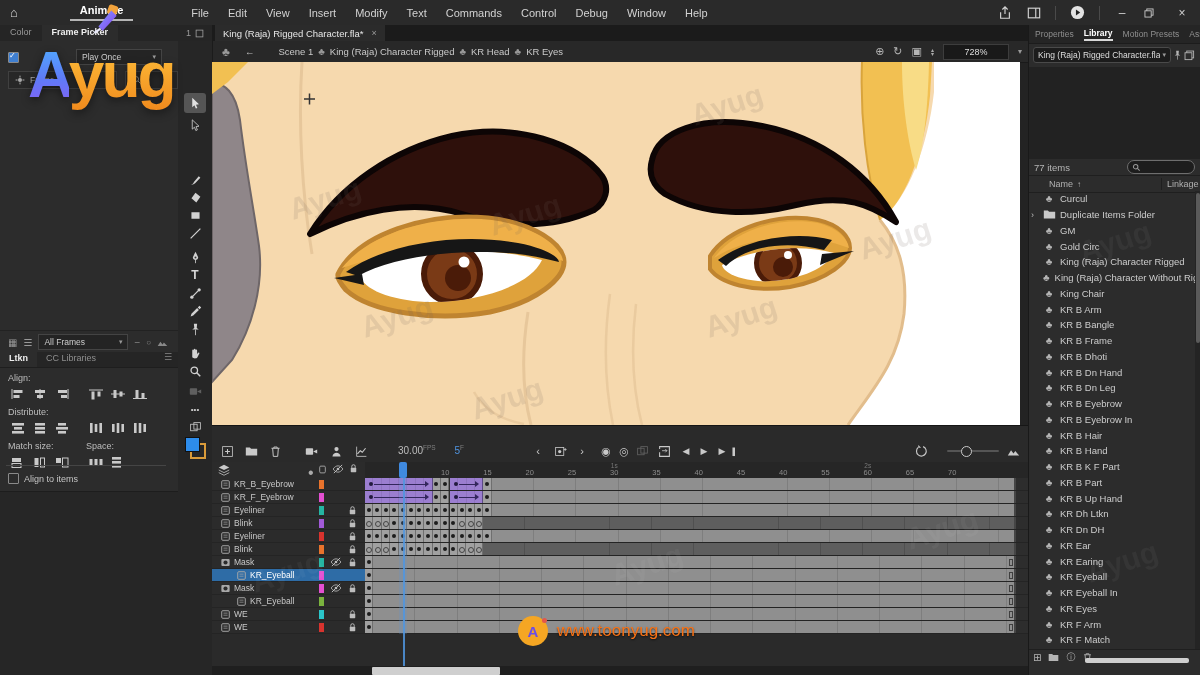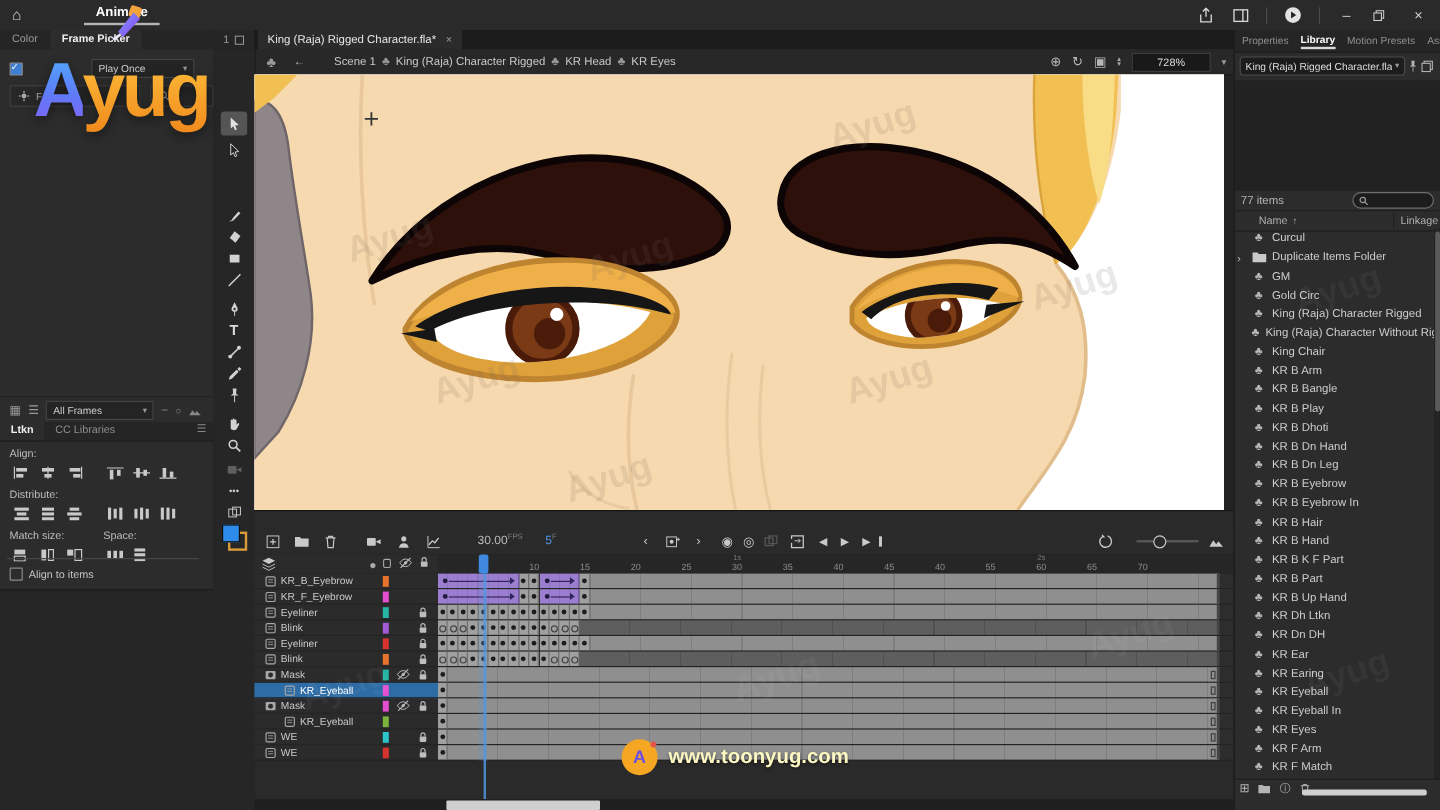--- a/index.html
+++ b/index.html
@@ -143,34 +143,47 @@
   #wm-logo{position:absolute;left:28px;top:38px;font-size:64px;font-weight:bold;letter-spacing:-3px;
            filter:drop-shadow(0 3px 5px rgba(0,0,0,.45));z-index:50;}
   #wm-logo .a{background:linear-gradient(180deg,#4db3ff 0%,#5f7bf7 55%,#8a5cf5 100%);
               -webkit-background-clip:text;background-clip:text;color:transparent;}
   #wm-logo .rest{background:linear-gradient(180deg,#ffc43d,#f08a1d);-webkit-background-clip:text;background-clip:text;color:transparent;}
   #wm-pen{position:absolute;left:92px;top:4px;z-index:51;}
   #wm-site{position:absolute;left:518px;top:616px;display:flex;align-items:center;gap:9px;z-index:50;}
   #wm-site .circ{width:30px;height:30px;border-radius:50%;background:#f5a623;display:flex;align-items:center;justify-content:center;
                  color:#6b4ee6;font-weight:bold;font-size:15px;position:relative;}
   #wm-site .circ::after{content:"";position:absolute;right:1px;top:2px;width:5px;height:5px;border-radius:50%;background:#e2574c;}
-  #wm-site .txt{color:#fef9c3;font-weight:bold;font-size:17px;text-shadow:0 1px 2px rgba(0,0,0,.6);}
+  #wm-site .txt{color:#f97316;font-weight:normal;font-size:17px;text-shadow:0 1px 2px rgba(0,0,0,.6);}
   .ghost{position:absolute;font-weight:bold;font-size:30px;transform:rotate(-18deg);pointer-events:none;z-index:40;}
   .ghost.canvas{color:rgba(110,100,90,.14);}
   .ghost.dark{color:rgba(255,255,255,.045);}
   svg{display:block;}
 </style>
 </head>
 <body>
 
 <div id="app" class="nosel">
 
   <div id="menubar">
     <span id="home-ic">⌂</span>
     <span id="appname">Animate</span>
+    <div id="menus">
+        <span>File</span>
+        <span>Edit</span>
+        <span>View</span>
+        <span>Insert</span>
+        <span>Modify</span>
+        <span>Text</span>
+        <span>Commands</span>
+        <span>Control</span>
+        <span>Debug</span>
+        <span>Window</span>
+        <span>Help</span>
+      </div>
     <div id="mb-right">
       <span class="mb-ic">
           <svg viewBox="0 0 16 16" width="14" height="14">
             <path d="M8 1v8M5 4l3-3 3 3" stroke="#d5d5d5" fill="none" stroke-width="1.3"></path>
             <path d="M3 7v7h10V7" stroke="#d5d5d5" fill="none" stroke-width="1.3"></path>
           </svg>
         </span>
       <span class="mb-ic">
           <svg viewBox="0 0 16 16" width="14" height="14">
             <rect x="1.5" y="2.5" width="13" height="11" fill="none" stroke="#d5d5d5" stroke-width="1.3"></rect>
@@ -1233,21 +1246,21 @@
         <div class="lib-row" style="position: relative;">
           <span class="lib-ic">♣</span>
           <span>KR B Arm</span>
         </div>
         <div class="lib-row" style="position: relative;">
           <span class="lib-ic">♣</span>
           <span>KR B Bangle</span>
         </div>
         <div class="lib-row" style="position: relative;">
           <span class="lib-ic">♣</span>
-          <span>KR B Play</span>
+          <span>KR B Frame</span>
         </div>
         <div class="lib-row" style="position: relative;">
           <span class="lib-ic">♣</span>
           <span>KR B Dhoti</span>
         </div>
         <div class="lib-row" style="position: relative;">
           <span class="lib-ic">♣</span>
           <span>KR B Dn Hand</span>
         </div>
         <div class="lib-row" style="position: relative;">

